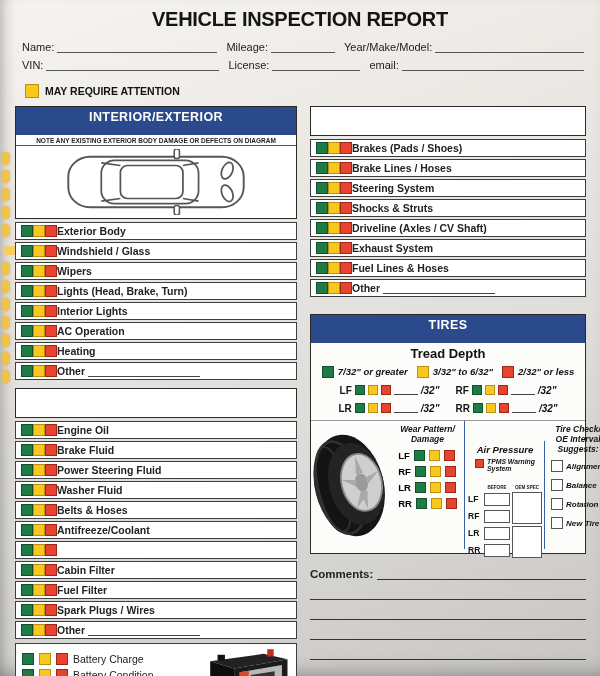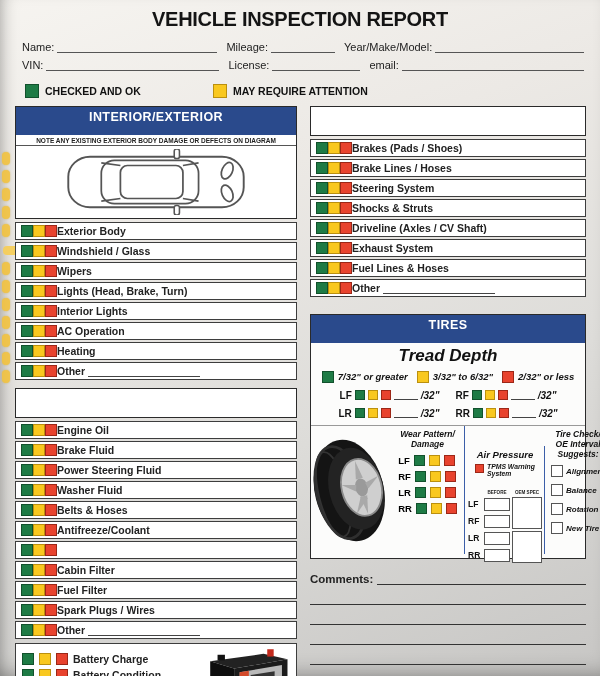--- a/index.html
+++ b/index.html
@@ -27,24 +27,24 @@
   .col.right{left:310px;width:276px;}
   .sec-header{background:#2a4a8c;color:#fff;font-weight:bold;font-size:12.5px;text-align:center;height:28px;line-height:20px;letter-spacing:.4px;}
   .boxed{border:1.6px solid #2a2a2a;background:#fff;}
   .note{font-size:6.5px;font-weight:bold;text-align:center;color:#222;padding:2px 0 1px;border-bottom:1px solid #555;}
   .car-area{height:72px;display:flex;align-items:center;justify-content:center;background:#fff;}
   .rows{display:flex;flex-direction:column;gap:2px;margin-top:3px;}
   .row{height:16px;background:#fff;border:1px solid #3d3d3d;display:flex;align-items:center;padding-left:5px;gap:0;font-size:10.5px;font-weight:bold;color:#222;}
   .fill-line{flex:0 0 112px;border-bottom:1px solid #444;height:10px;margin-left:3px;}
   .battery-box{margin-top:4px;border:1.6px solid #3d3d3d;background:#fff;height:62px;position:relative;display:flex;align-items:center;padding-left:6px;}
   .battery-rows{display:flex;flex-direction:column;gap:4px;}
-  .battery-rows .brow{display:flex;align-items:center;gap:5px;font-size:10.5px;font-weight:bold;color:#222;}
+  .battery-rows .brow{display:flex;align-items:center;gap:5px;font-size:10.5px;font-weight:normal;color:#222;}
   .battery-img{position:absolute;right:3px;top:2px;}
   .tires-box{margin-top:17px;border:1.6px solid #2a2a2a;background:#fcfcfb;padding-bottom:4px;}
-  .tread-title{font-style:italic;font-weight:bold;font-size:17px;text-align:center;margin-top:3px;color:#111;}
+  .tread-title{font-weight:bold;font-size:13px;text-align:center;margin-top:3px;color:#111;}
   .tread-legend{display:flex;justify-content:center;align-items:center;gap:9px;margin-top:3px;height:15px;}
   .tread-legend .item{display:flex;align-items:center;gap:4px;font-size:9.5px;font-weight:bold;font-style:italic;color:#111;}
   .tread-line{display:flex;justify-content:center;align-items:center;gap:16px;margin-top:4px;height:14px;}
   .tgrp{display:flex;align-items:center;gap:3px;font-size:10px;font-weight:bold;color:#111;}
   .tblank{width:24px;border-bottom:1px solid #444;height:9px;}
   .tsuf{font-style:italic;}
   .tire-panel{margin-top:5px;border-top:1px solid #999;display:flex;height:128px;}
   .tp-tire{flex:0 0 80px;display:flex;align-items:center;justify-content:center;}
   .tp-wear{flex:0 0 73px;border-right:1.6px solid #3b5ea8;display:flex;flex-direction:column;align-items:center;padding-top:4px;}
   .tp-title{font-size:8.5px;font-weight:bold;font-style:italic;text-align:center;line-height:1.15;color:#111;}
@@ -110,24 +110,20 @@
   <div class="hrow" style="top:58px">
     <span class="lbl">VIN:</span>
     <span class="wline" style="flex:0 0 173px"></span>
     <span class="lbl">License:</span>
     <span class="wline" style="flex:0 0 88px"></span>
     <span class="lbl">email:</span>
     <span class="wline last" style="flex:1"></span>
   </div>
 
   <div class="legend">
-    <span class="item" style="flex:0 0 188px">
-      <span class="sw g sw14"></span>
-      <span>CHECKED AND OK</span>
-    </span>
     <span class="item" style="flex:0 0 182px">
       <span class="sw y sw14"></span>
       <span>MAY REQUIRE ATTENTION</span>
     </span>
   </div>
 
   <div class="col left">
     <div class="boxed">
       <div class="sec-header">INTERIOR/EXTERIOR</div>
       <div class="note">NOTE ANY EXISTING EXTERIOR BODY DAMAGE OR DEFECTS ON DIAGRAM</div>

